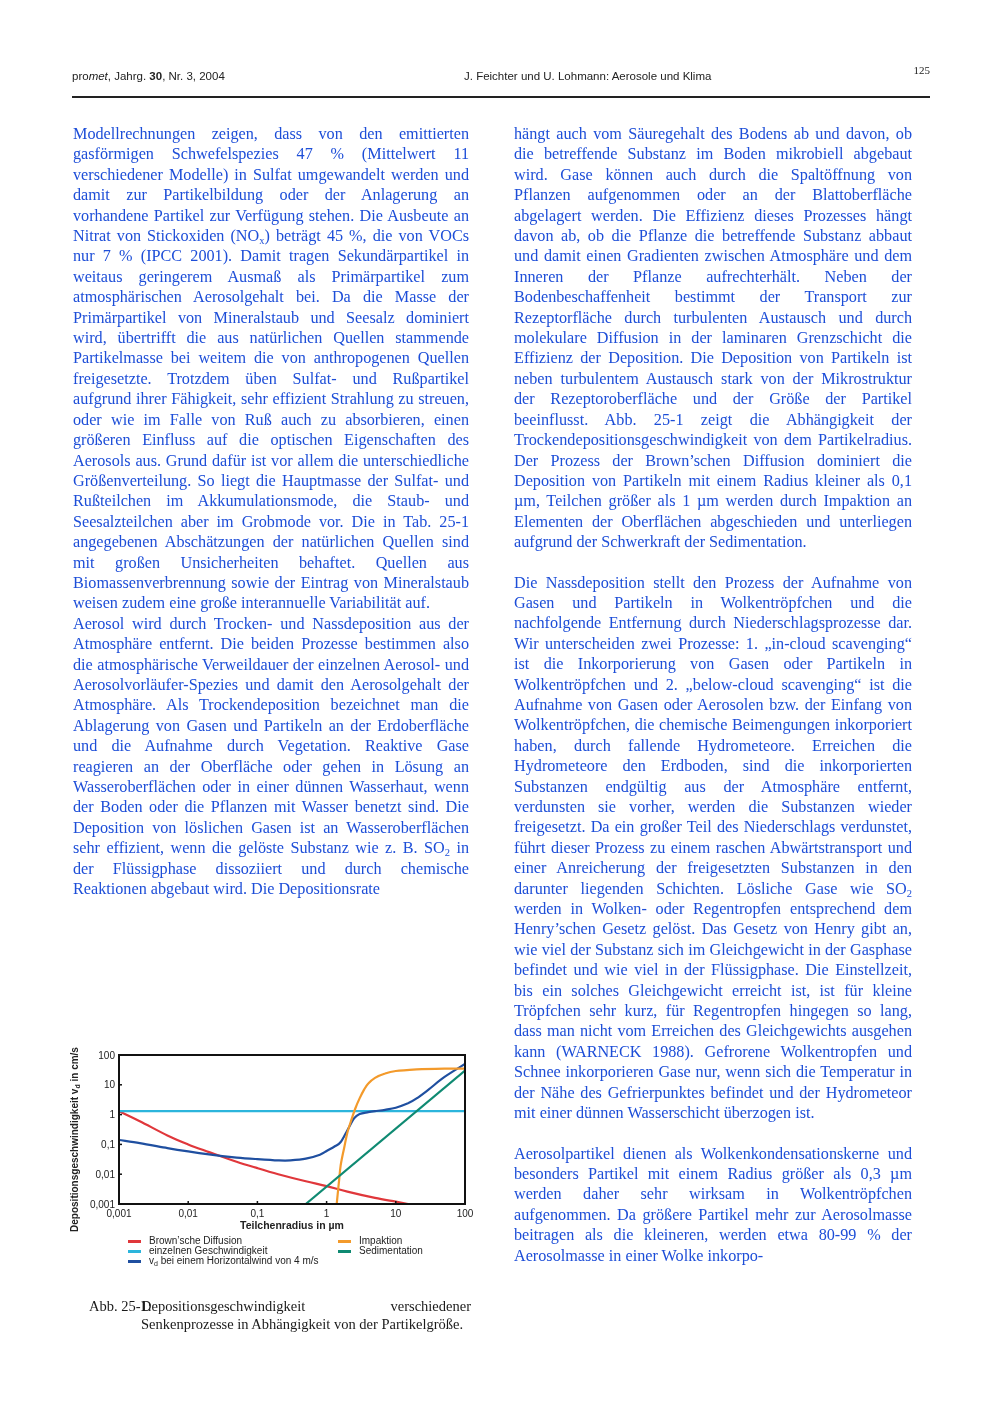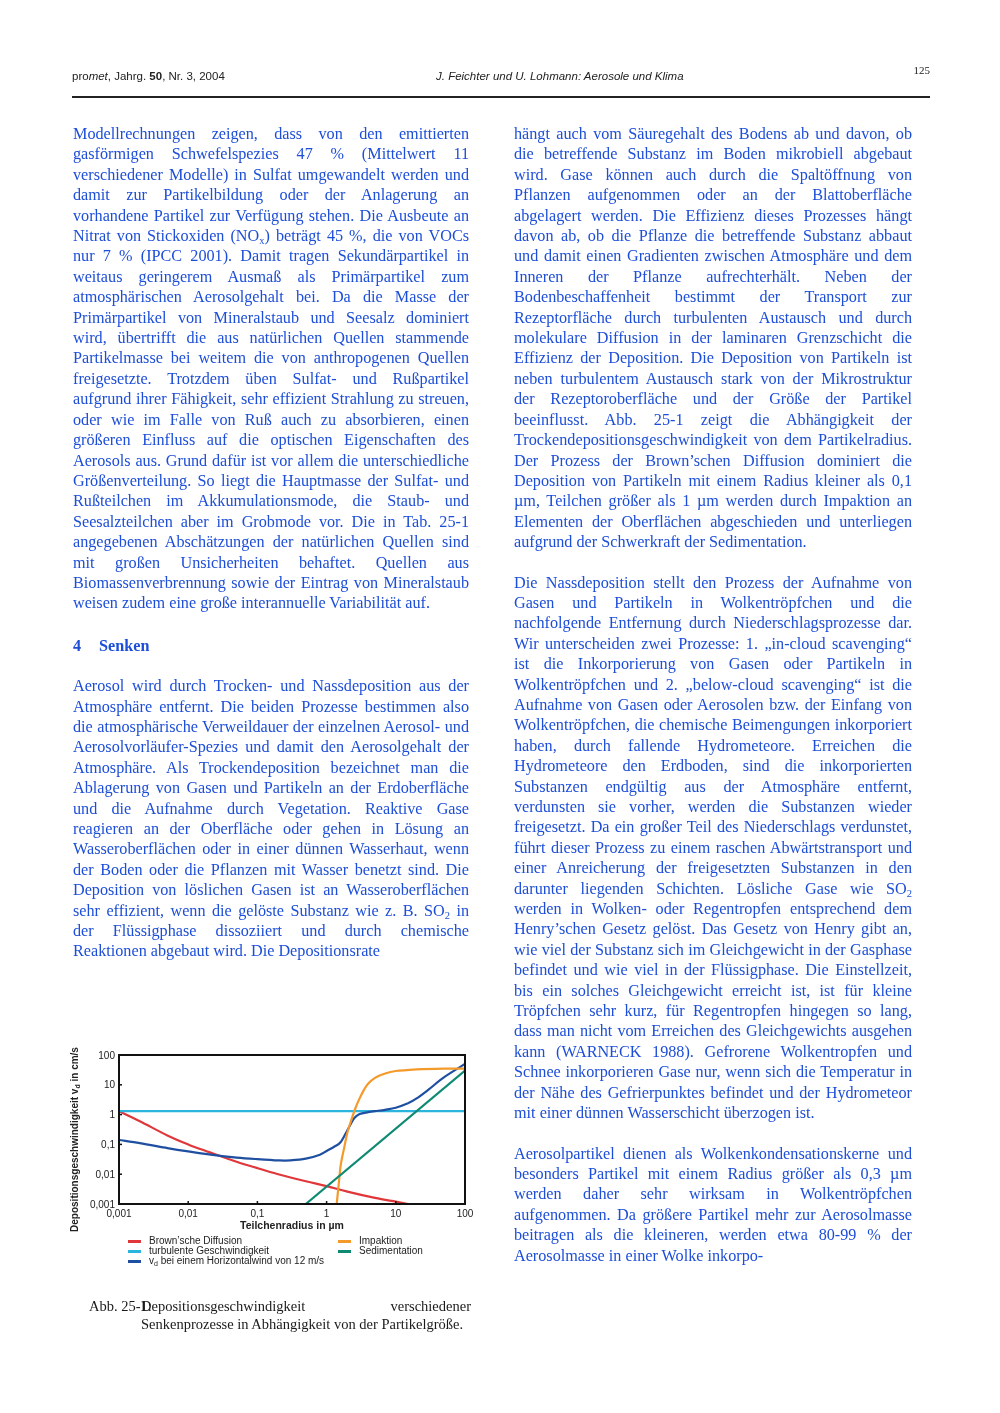--- a/index.html
+++ b/index.html
@@ -1,21 +1,21 @@
 <!DOCTYPE html>
 <html><head>
 <meta charset="utf-8">
 <style>
   html, body { margin: 0; padding: 0; background: #ffffff; }
   body { width: 1000px; height: 1413px; position: relative; overflow: hidden; color: #1a1a1a; }
   .header { position: absolute; left: 72px; top: 62px; width: 858px; height: 30px; font-family: "Liberation Sans", sans-serif; font-size: 11.5px; color: #222; }
   .header .journal { position: absolute; left: 0; top: 8px; }
   .header .journal b { font-weight: bold; }
   .header .journal i { font-style: italic; font-weight: normal; }
-  .header .authors { position: absolute; left: 364px; top: 8px; font-style: italic; }
+  .header .authors { position: absolute; left: 392px; top: 8px; }
   .header .pagenum { position: absolute; right: 0; top: 2px; font-family: "Liberation Serif", serif; font-size: 11px; }
   .rule { position: absolute; left: 72px; top: 96px; width: 858px; height: 2px; background: #222; }
   .col { position: absolute; font-family: Liberation Serif, serif; font-size: 16.2px; line-height: 20.4px; text-align: justify; color: #1d4ed8; }
   .col p { margin: 0; }
   .left { left: 73px; top: 124px; width: 396px; }
   .right { left: 514px; top: 124px; width: 398px; }
   .gap { height: 20px; }
   .heading { font-weight: bold; margin-top: 22px !important; margin-bottom: 20px !important; }
   .heading .num { display: inline-block; width: 26px; }
   sub { font-size: 10.5px; line-height: 0; vertical-align: -3px; }
@@ -25,29 +25,28 @@
   .legend .item { position: absolute; white-space: nowrap; }
   .legend .swatch { display: inline-block; width: 13px; height: 3px; vertical-align: middle; margin-right: 8px; }
   .caption { position: absolute; left: 73px; top: 1297px; width: 400px; font-family: "Liberation Serif", serif; font-size: 14.5px; line-height: 18px; color: #1a1a1a; }
   .caption .label { position: absolute; left: 16px; top: 0; }
   .caption .text { position: absolute; left: 68px; top: 0; width: 330px; text-align: justify; text-align-last: left; }
 </style>
 </head>
 <body>
 
 <div class="header">
-  <span class="journal"><span>pro</span><i>met</i><span>, Jahrg. </span><b>50</b><span>, Nr. 3, 2004</span></span>
+  <span class="journal"><span>pro</span><i>met</i><span>, Jahrg. </span><b>30</b><span>, Nr. 3, 2004</span></span>
   <span class="authors">J. Feichter und U. Lohmann: Aerosole und Klima</span>
   <span class="pagenum">125</span>
 </div>
 <div class="rule"></div>
 
 <div class="col left">
   <p><span>Modellrechnungen zeigen, dass von den emittierten gasförmigen Schwefelspezies 47 % (Mittelwert 11 verschiedener Modelle) in Sulfat umgewandelt werden und damit zur Partikelbildung oder der Anlagerung an vorhandene Partikel zur Verfügung stehen. Die Ausbeute an Nitrat von Stickoxiden (NO</span><sub>x</sub><span>) beträgt 45 %, die von VOCs nur 7 % (IPCC 2001). Damit tragen Sekundärpartikel in weitaus geringerem Ausmaß als Primärpartikel zum atmosphärischen Aerosolgehalt bei. Da die Masse der Primärpartikel von Mineralstaub und Seesalz dominiert wird, übertrifft die aus natürlichen Quellen stammende Partikelmasse bei weitem die von anthropogenen Quellen freigesetzte. Trotzdem üben Sulfat- und Rußpartikel aufgrund ihrer Fähigkeit, sehr effizient Strahlung zu streuen, oder wie im Falle von Ruß auch zu absorbieren, einen größeren Einfluss auf die optischen Eigenschaften des Aerosols aus. Grund dafür ist vor allem die unterschiedliche Größenverteilung. So liegt die Hauptmasse der Sulfat- und Rußteilchen im Akkumulationsmode, die Staub- und Seesalzteilchen aber im Grobmode vor. Die in Tab. 25-1 angegebenen Abschätzungen der natürlichen Quellen sind mit großen Unsicherheiten behaftet. Quellen aus Biomassenverbrennung sowie der Eintrag von Mineralstaub weisen zudem eine große interannuelle Variabilität auf.</span></p>
-  <p class="heading" style="margin-top:42px;"><span class="num">4</span><span>Senken</span></p>
   <p><span>Aerosol wird durch Trocken- und Nassdeposition aus der Atmosphäre entfernt. Die beiden Prozesse bestimmen also die atmosphärische Verweildauer der einzelnen Aerosol- und Aerosolvorläufer-Spezies und damit den Aerosolgehalt der Atmosphäre. Als Trockendeposition bezeichnet man die Ablagerung von Gasen und Partikeln an der Erdoberfläche und die Aufnahme durch Vegetation. Reaktive Gase reagieren an der Oberfläche oder gehen in Lösung an Wasseroberflächen oder in einer dünnen Wasserhaut, wenn der Boden oder die Pflanzen mit Wasser benetzt sind. Die Deposition von löslichen Gasen ist an Wasseroberflächen sehr effizient, wenn die gelöste Substanz wie z. B. SO</span><sub>2</sub><span> in der Flüssigphase dissoziiert und durch chemische Reaktionen abgebaut wird. Die Depositionsrate</span></p>
 </div>
 
 <div class="figure">
   <svg id="chart" width="420" height="196" viewBox="0 0 420 196">
       <defs>
         <clipPath id="plotclip">
           <rect x="51" y="15" width="346" height="149"></rect>
         </clipPath>
       </defs>
@@ -81,22 +80,22 @@
       <text x="47" y="78.1" text-anchor="end" font-size="10" font-family="&quot;Liberation Sans&quot;, sans-serif" fill="#222">1</text>
       <line x1="51" y1="44.8" x2="54" y2="44.8" stroke="#111" stroke-width="1.5"></line>
       <text x="47" y="48.3" text-anchor="end" font-size="10" font-family="&quot;Liberation Sans&quot;, sans-serif" fill="#222">10</text>
       <line x1="51" y1="15" x2="54" y2="15" stroke="#111" stroke-width="1.5"></line>
       <text x="47" y="18.5" text-anchor="end" font-size="10" font-family="&quot;Liberation Sans&quot;, sans-serif" fill="#222">100</text>
       <text x="224" y="189" text-anchor="middle" font-size="10.5" font-weight="bold" font-family="&quot;Liberation Sans&quot;, sans-serif" fill="#222">Teilchenradius in µm</text>
       <text x="0" y="0" text-anchor="middle" font-size="10" font-weight="bold" font-family="&quot;Liberation Sans&quot;, sans-serif" fill="#222" transform="translate(10,99.5) rotate(-90)"><tspan>Depositionsgeschwindigkeit v</tspan><tspan font-size="7" dy="2">d</tspan><tspan dy="-2"> in cm/s</tspan></text>
     </svg>
   <div class="legend">
     <div class="item" style="left:0; top:0;text-align:right;"><span class="swatch" style="background:#e0373b"></span><span>Brown’sche Diffusion</span></div>
-    <div class="item" style="left:0; top:10px;"><span class="swatch" style="background:#2cb5dc"></span><span>turbulente Geschwindigkeit</span></div>
-    <div class="item" style="left:0; top:20px;"><span class="swatch" style="background:#1f4fa0"></span><span>v</span><sub style="font-size:7px;vertical-align:-2px">d</sub><span> bei einem Horizontalwind von 12 m/s</span></div>
+    <div class="item" style="left:0; top:10px;"><span class="swatch" style="background:#2cb5dc"></span><span>einzelnen Geschwindigkeit</span></div>
+    <div class="item" style="left:0; top:20px;"><span class="swatch" style="background:#1f4fa0"></span><span>v</span><sub style="font-size:7px;vertical-align:-2px">d</sub><span> bei einem Horizontalwind von 4 m/s</span></div>
     <div class="item" style="left:210px; top:0;"><span class="swatch" style="background:#f39a2b"></span><span>Impaktion</span></div>
     <div class="item" style="left:210px; top:10px;text-align:center;"><span class="swatch" style="background:#0f8a72"></span><span>Sedimentation</span></div>
   </div>
 </div>
 
 <div class="caption">
   <span class="label">Abb. 25-1:</span>
   <span class="text">Depositionsgeschwindigkeit verschiedener Senkenprozesse in Abhängigkeit von der Partikelgröße.</span>
 </div>
 

